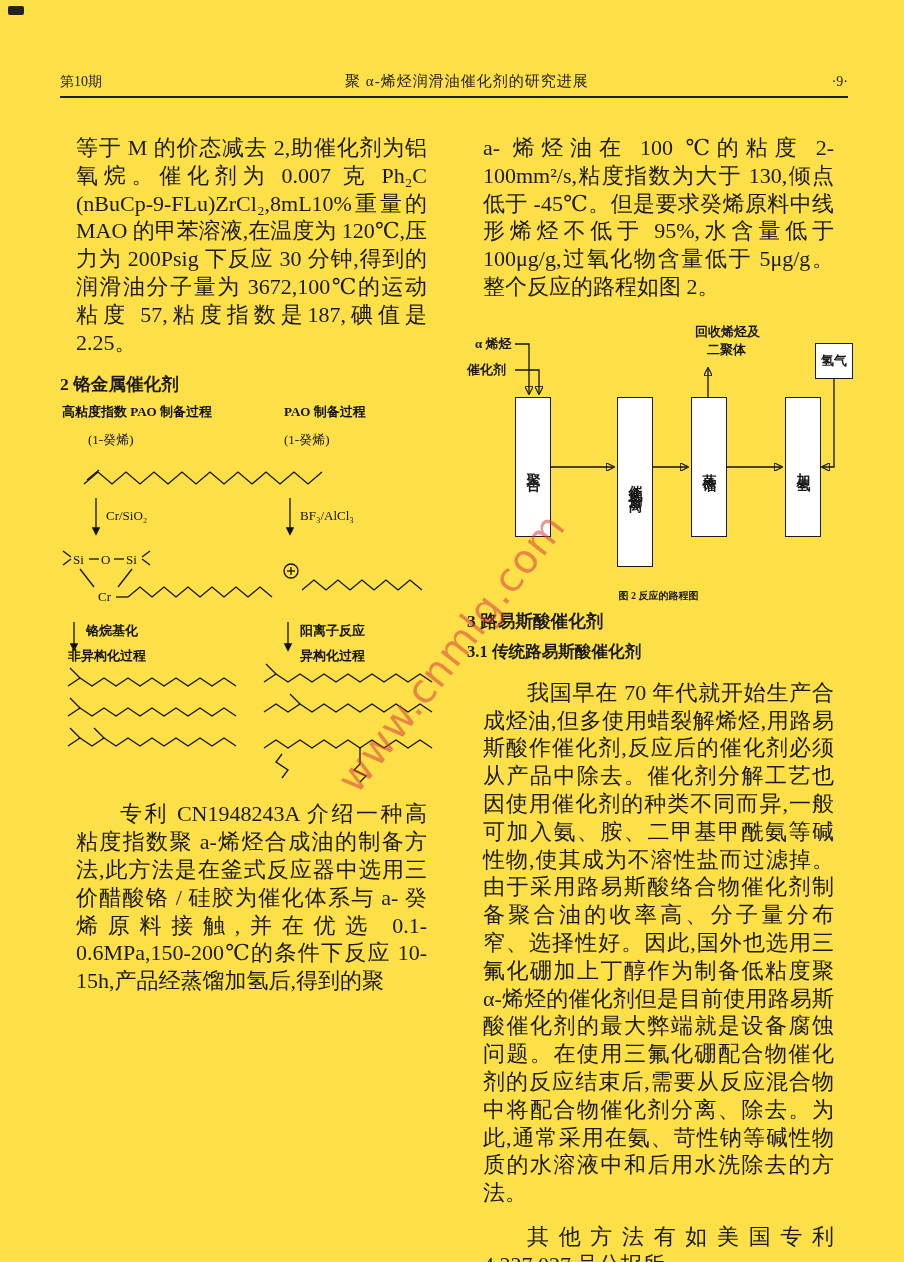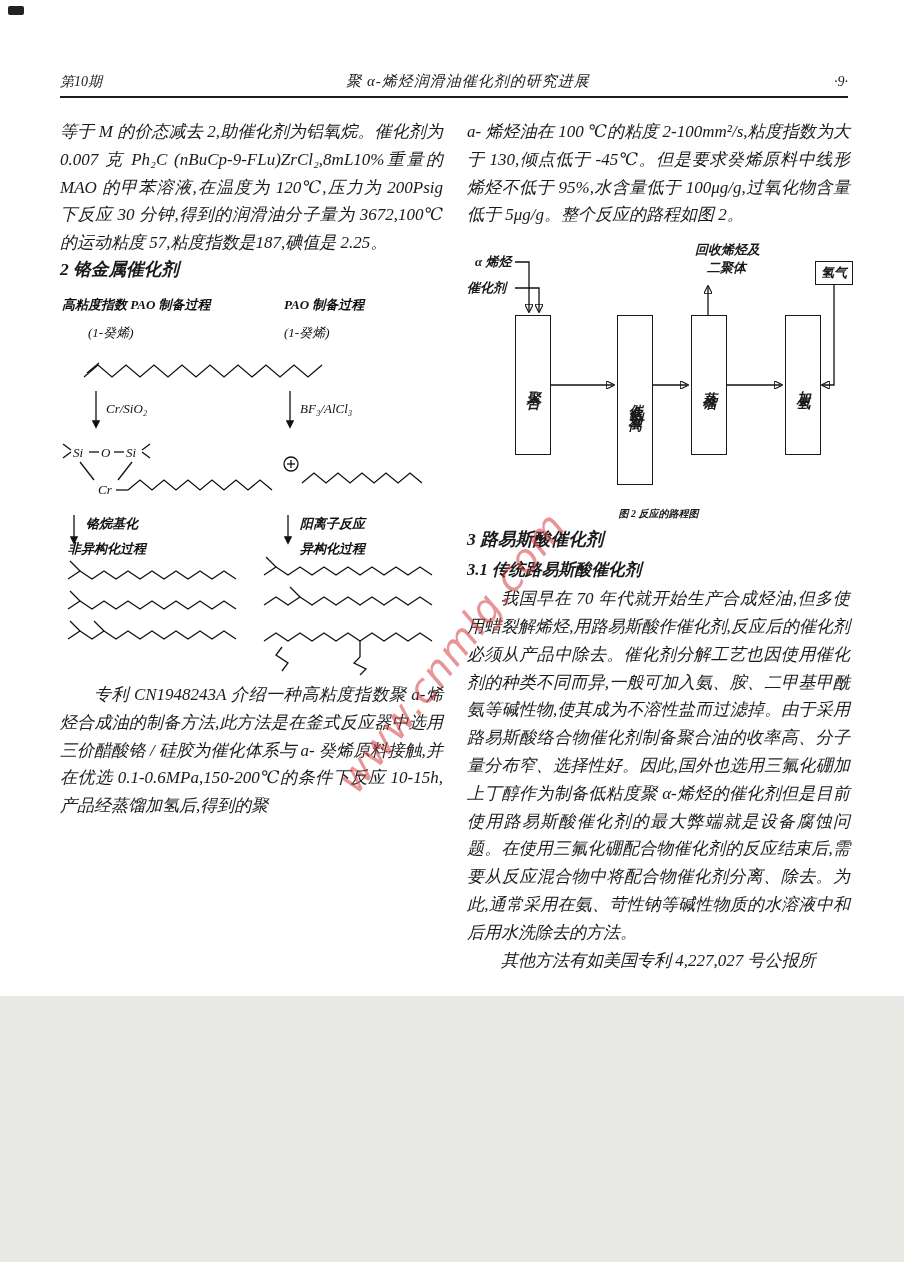--- a/index.html
+++ b/index.html
@@ -1,63 +1,62 @@
 <!DOCTYPE html>
 <html lang="zh"><head>
 <meta charset="utf-8">
 <style>
   html,body{margin:0;padding:0;}
   body{background:#e8e8e4;}
   .page{
     position:relative;
-    width:904px;height:996px;
+    width:904px;height:1262px;
     margin:0 auto;
-    background:#ffffff;
+    background:#fde047;
     overflow:hidden;
     font-family:"Liberation Serif","DejaVu Serif",serif;
     color:#1a1a1a;
-    font-style:italic;
   }
   .scan-mark{position:absolute;left:8px;top:6px;width:16px;height:9px;background:#222;border-radius:2px;}
   header.pghead{
     position:absolute;top:72px;left:60px;right:56px;
     display:flex;justify-content:space-between;align-items:baseline;
     font-size:14px;
   }
   .pghead .mid{font-size:15px;letter-spacing:1px;}
   .rule{position:absolute;top:96px;left:60px;right:56px;height:2.4px;background:#1c1c1c;}
   .columns{
     position:absolute;top:118px;left:60px;right:54px;
     display:flex;gap:24px;
   }
   .col{width:383px;}
-  .col p{font-size:17px;line-height:27.8px;text-align:justify;margin:0;}
+  .col p{font-size:22px;line-height:27.8px;text-align:justify;margin:16px;}
   .indent{text-indent:2em;}
   h2.section{font-size:17.6px;font-weight:700;margin:0 0 8px 0;}
   h3.subsection{font-size:16.6px;font-weight:700;margin:2px 0 4px 0;}
-  figure{margin:16px 0 4px 0;padding:0;}
+  figure{margin:8px 0 4px 0;padding:0;}
   figcaption{font-size:10px;font-weight:700;text-align:center;margin-top:4px;}
   
   .fig1 svg{display:block;}
   .fig1 text{font-size:13px;fill:#111;font-family:"Liberation Serif","DejaVu Serif",serif;}
   .fig1 text.b{font-weight:700;}
   .fig1 line,.fig1 polyline,.fig1 circle{stroke:#111;stroke-width:1.3;fill:none;}
   
   .fig2wrap{position:relative;width:383px;height:268px;margin:6px 0 0 0;}
   .fig2wrap svg{position:absolute;left:0;top:0;}
   .fig2wrap svg line,.fig2wrap svg path{stroke:#111;stroke-width:1.3;fill:none;}
   .fbox{
     position:absolute;border:1.6px solid #1a1a1a;background:#fff;
     display:flex;align-items:center;justify-content:center;
     writing-mode:vertical-rl;text-orientation:upright;
     font-size:14px;font-weight:600;letter-spacing:5px;
   }
   .flabel{position:absolute;font-size:13px;font-weight:700;white-space:nowrap;}
   .hbox{position:absolute;border:1.5px solid #1a1a1a;background:#fff;font-size:13px;font-weight:700;
-        padding:2px 5px;white-space:nowrap;}
+        padding:8px 5px;white-space:nowrap;}
   .watermark{
     position:absolute;left:346px;top:764px;
     transform:rotate(-52deg);transform-origin:0 50%;
     font-family:"DejaVu Sans","Liberation Sans",sans-serif;
     font-size:40px;color:rgba(213,62,66,0.55);
     letter-spacing:1px;white-space:nowrap;z-index:6;pointer-events:none;
   }
 </style>
 </head>
 <body>

